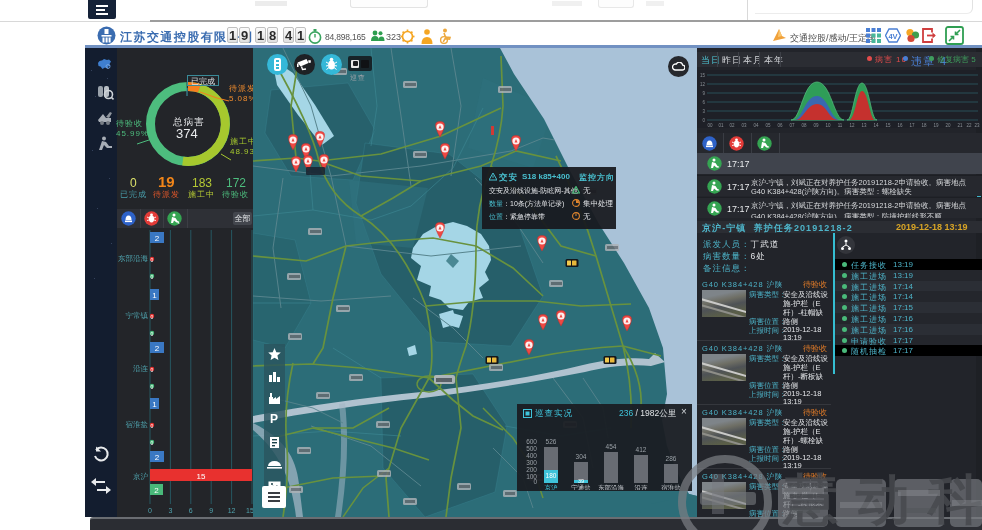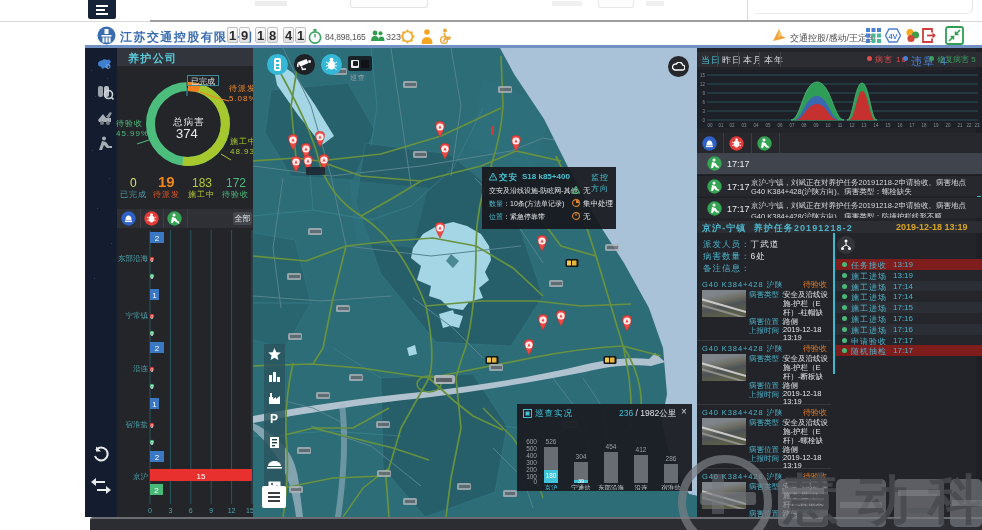--- a/index.html
+++ b/index.html
@@ -166,23 +166,20 @@
     <path d="M4 4 A6.5 6.5 0 1 1 3 10" fill="none" stroke="#e8eaec" stroke-width="2"></path>
     <path d="M4 0.5 L4 5.5 L9 5.5 Z" fill="#e8eaec"></path>
   </svg>
   <svg class="abs" style="left:6px;top:430px" width="20" height="16" viewBox="0 0 20 16">
     <path d="M5 0 L0 4 L5 8 L5 5 L14 5 L14 3 L5 3 Z" fill="#e8eaec"></path>
     <path d="M15 8 L20 12 L15 16 L15 13 L6 13 L6 11 L15 11 Z" fill="#e8eaec"></path>
   </svg>
 </div>
 
 <div class="abs" style="left:117px;top:48px;width:136px;height:469px;background:#232529">
-  <div class="abs" style="left:0;top:0;width:136px;height:18px;background:#33353c">
-    <span class="abs cjk" style="left:11px;top:3px;font-size:11px;font-weight:bold;color:#58c8d8">养护公司</span>
-  </div>
 
   <svg class="abs" style="left:23px;top:28px" width="96" height="96" viewBox="0 0 96 96">
     <g transform="translate(48,48)">
       <circle r="37.5" fill="none" stroke="#4dbd7e" stroke-width="9"></circle>
       <path d="M 0 -37.5 A 37.5 37.5 0 0 1 11.6 -35.66" fill="none" stroke="#f5801e" stroke-width="9"></path>
       <path d="M 11.6 -35.66 A 37.5 37.5 0 0 1 -5.2 37.1" fill="none" stroke="#a6c82e" stroke-width="9"></path>
       <path d="M -1.3 -37.48 A 37.5 37.5 0 0 1 0 -37.5" fill="none" stroke="#2a2c31" stroke-width="9"></path>
     </g>
   </svg>
   <div class="abs cjk" style="left:56px;top:68px;font-size:9.5px;color:#e8eaec">总病害</div>
@@ -580,21 +577,21 @@
     <div class="abs" style="left:6px;top:14px;width:12px;height:2px;background:#3a3d42"></div>
   </div>
 
   <div class="abs" style="left:229px;top:119px;width:134px;height:62px;background:rgba(24,26,31,.94)">
     <svg class="abs" style="left:7px;top:6px" width="8" height="8" viewBox="0 0 8 8">
         <path d="M4 0 L8 7 L0 7 Z" fill="none" stroke="#49c0d0" stroke-width="1"></path>
         <line x1="4" y1="2.5" x2="4" y2="4.8" stroke="#49c0d0" stroke-width="1"></line>
       </svg>
     <span class="abs cjk" style="left:17px;top:5px;font-size:8.5px;font-weight:bold;color:#49c0d0">交安</span>
     <span class="abs" style="left:40px;top:5px;font-size:8px;font-weight:bold;color:#49c0d0">S18 k85+400</span>
-    <span class="abs cjk" style="left:109px;top:5px;font-size:8px;font-weight:normal;color:#49c0d0">监控方向</span>
+    <span class="abs cjk" style="left:97px;top:5px;font-size:8px;font-weight:bold;color:#49c0d0">监控方向</span>
     <div class="abs" style="left:7px;top:19px;font-size:7px;color:#e4e6e9;white-space:nowrap;letter-spacing:0">交安及沿线设施-防眩网-其他</div>
     <div class="abs" style="left:7px;top:32px;font-size:7px;color:#49c0d0;white-space:nowrap;letter-spacing:0">数量<span style="color:#e4e6e9">：10条(方法单记录)</span></div>
     <div class="abs" style="left:7px;top:45px;font-size:7px;color:#49c0d0;white-space:nowrap;letter-spacing:0">位置<span style="color:#e4e6e9">：紧急停靠带</span></div>
     <svg class="abs" style="left:90px;top:19px" width="8" height="8" viewBox="0 0 8 8">
         <path d="M4 0.5 L7.5 7 L0.5 7 Z" fill="none" stroke="#49b97a" stroke-width="1.2"></path>
       </svg>
     <span class="abs" style="left:101px;top:19px;font-size:7.5px;color:#e4e6e9">无</span>
     <svg class="abs" style="left:90px;top:32px" width="8" height="8" viewBox="0 0 8 8">
         <circle cx="4" cy="4" r="3.4" fill="none" stroke="#e0862e" stroke-width="1.1"></circle>
         <path d="M4 4 L4 1 A3 3 0 0 1 7 4 Z" fill="#e0862e"></path>
@@ -794,21 +791,21 @@
 
   <div class="abs" style="left:140px;top:188px;width:18px;height:18px;border-radius:50%;background:#33353b">
     <svg class="abs" style="left:3px;top:3px" width="12" height="12" viewBox="0 0 12 12">
       <circle cx="6" cy="2" r="1.5" fill="#fff"></circle>
         <circle cx="2.5" cy="9.5" r="1.5" fill="#fff"></circle>
         <circle cx="9.5" cy="9.5" r="1.5" fill="#fff"></circle>
       <path d="M6 3.5 L6 6 M6 6 L2.5 8 M6 6 L9.5 8" stroke="#fff" stroke-width="1" fill="none"></path>
     </svg>
   </div>
   <div id="tl">
-      <div class="abs" style="left:138px;top:211px;width:147px;height:10.8px;background:#7f1d1d">
+      <div class="abs" style="left:138px;top:211px;width:147px;height:10.8px;background:#000000">
         <span class="abs" style="left:7px;top:3px;width:5px;height:5px;border-radius:50%;background:#49b97a"></span>
         <span class="abs cjk" style="left:16px;top:1px;font-size:8px;color:#4db3c8">任务接收</span>
         <span class="abs" style="left:58px;top:1px;font-size:8px;color:#4db3c8">13:19</span>
       </div>
       <div class="abs" style="left:138px;top:221.8px;width:147px;height:10.8px;background:#24262c">
         <span class="abs" style="left:7px;top:3px;width:5px;height:5px;border-radius:50%;background:#49b97a"></span>
         <span class="abs cjk" style="left:16px;top:1px;font-size:8px;color:#4db3c8">施工进场</span>
         <span class="abs" style="left:58px;top:1px;font-size:8px;color:#4db3c8">13:19</span>
       </div>
       <div class="abs" style="left:138px;top:232.6px;width:147px;height:10.8px;background:#2b2e35">
@@ -834,21 +831,21 @@
       <div class="abs" style="left:138px;top:275.8px;width:147px;height:10.8px;background:#2b2e35">
         <span class="abs" style="left:7px;top:3px;width:5px;height:5px;border-radius:50%;background:#49b97a"></span>
         <span class="abs cjk" style="left:16px;top:1px;font-size:8px;color:#4db3c8">施工进场</span>
         <span class="abs" style="left:58px;top:1px;font-size:8px;color:#4db3c8">17:16</span>
       </div>
       <div class="abs" style="left:138px;top:286.6px;width:147px;height:10.8px;background:#24262c">
         <span class="abs" style="left:7px;top:3px;width:5px;height:5px;border-radius:50%;background:#49b97a"></span>
         <span class="abs cjk" style="left:16px;top:1px;font-size:8px;color:#4db3c8">申请验收</span>
         <span class="abs" style="left:58px;top:1px;font-size:8px;color:#4db3c8">17:17</span>
       </div>
-      <div class="abs" style="left:138px;top:297.4px;width:147px;height:10.8px;background:#7f1d1d">
+      <div class="abs" style="left:138px;top:297.4px;width:147px;height:10.8px;background:#000000">
         <span class="abs" style="left:7px;top:3px;width:5px;height:5px;border-radius:50%;background:#49b97a"></span>
         <span class="abs cjk" style="left:16px;top:1px;font-size:8px;color:#4db3c8">随机抽检</span>
         <span class="abs" style="left:58px;top:1px;font-size:8px;color:#4db3c8">17:17</span>
       </div>
     </div>
 
   <div id="cards">
       <div class="abs" style="left:0;top:229px;width:134px;height:64px;border-bottom:1px solid #35373d;overflow:hidden">
         <span class="abs cjk" style="left:5px;top:2.5px;font-size:7.5px;color:#4db3c8;white-space:nowrap">G40 K384+428 沪陕</span>
         <span class="abs cjk" style="left:106px;top:2px;font-size:8px;color:#e07b28;white-space:nowrap;letter-spacing:0">待验收</span>

